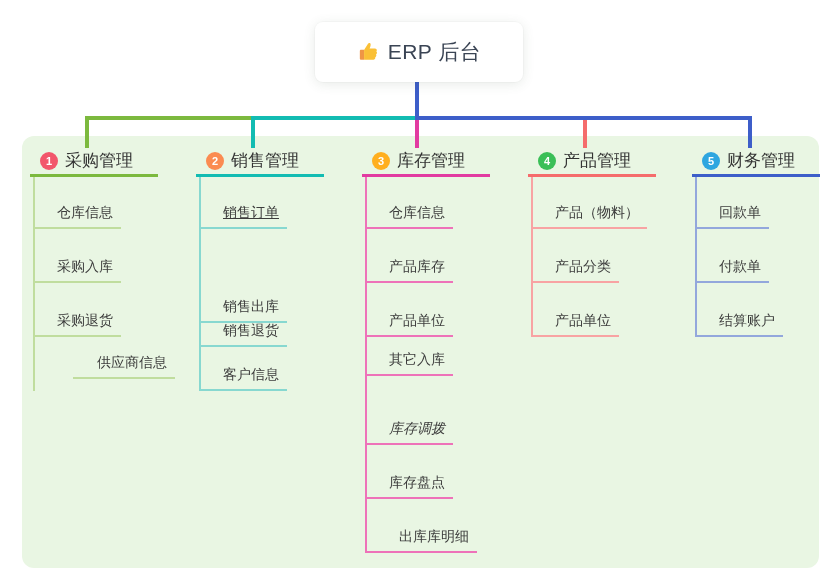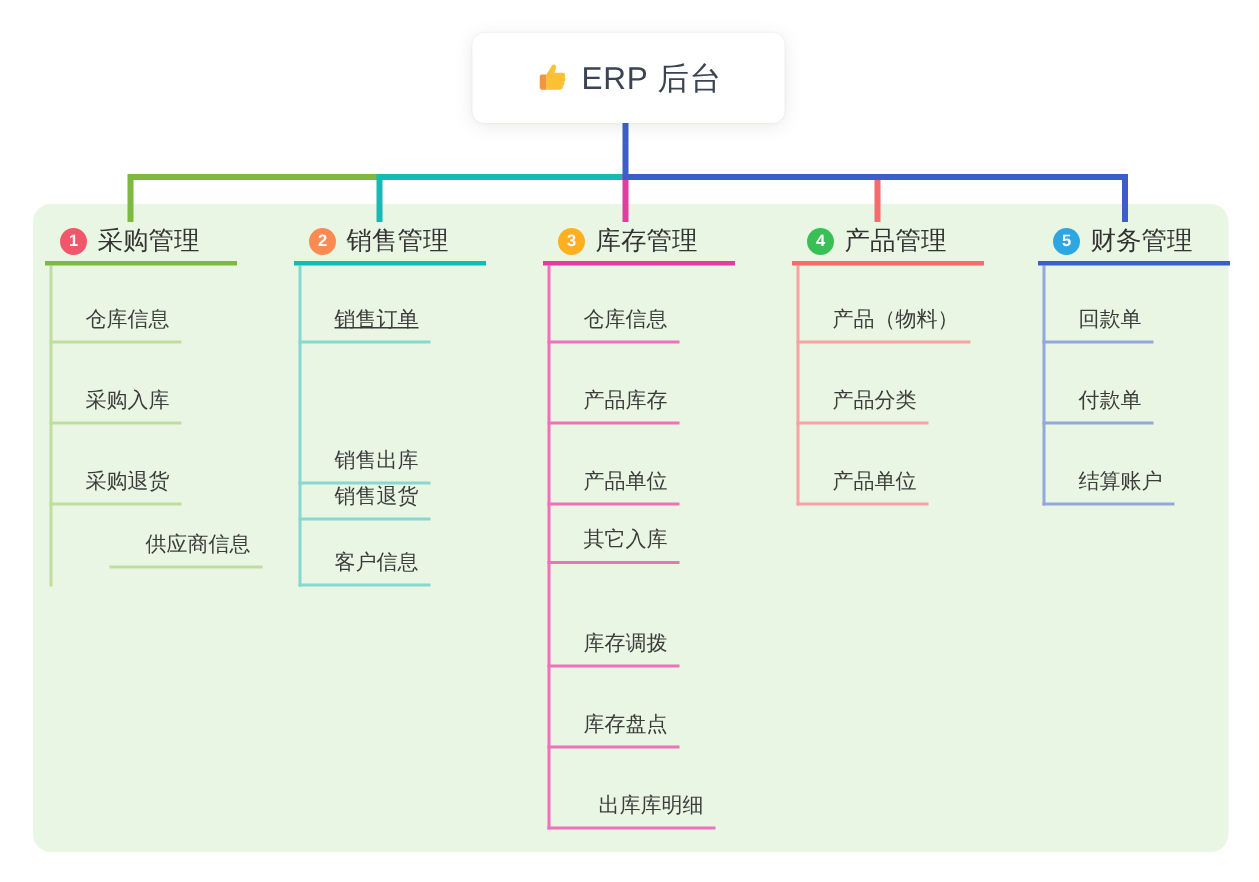--- a/index.html
+++ b/index.html
@@ -77,21 +77,21 @@
       <div class="sub-item" style="left: 199px; top: 322px; border-bottom-color: rgb(135, 216, 208); text-align: right;"><span>销售退货</span></div>
       <div class="sub-item" style="left: 199px; top: 366px; border-bottom-color: rgb(135, 216, 208);"><span>客户信息</span></div>
       <div class="branch-head" style="left: 362px; top: 147px; border-bottom-color: rgb(226, 59, 161);">
         <span class="badge" style="background: rgb(255, 175, 31);">3</span>
         <span class="branch-label">库存管理</span>
       </div>
       <div class="sub-item" style="left: 365px; top: 204px; border-bottom-color: rgb(238, 114, 185);"><span>仓库信息</span></div>
       <div class="sub-item" style="left: 365px; top: 258px; border-bottom-color: rgb(238, 114, 185);"><span>产品库存</span></div>
       <div class="sub-item" style="left: 365px; top: 312px; border-bottom-color: rgb(238, 114, 185);"><span>产品单位</span></div>
       <div class="sub-item" style="left: 365px; top: 351px; border-bottom-color: rgb(238, 114, 185);"><span>其它入库</span></div>
-      <div class="sub-item" style="left: 365px; top: 420px; border-bottom-color: rgb(238, 114, 185);"><span>库存调拨</span></div>
+      <div class="sub-item" style="left: 365px; top: 420px; border-bottom-color: rgb(238, 114, 185); font-style: italic;"><span>库存调拨</span></div>
       <div class="sub-item" style="left: 365px; top: 474px; border-bottom-color: rgb(238, 114, 185);"><span>库存盘点</span></div>
       <div class="sub-item" style="left: 365px; top: 528px; border-bottom-color: rgb(238, 114, 185); padding-left: 34px;"><span>出库库明细</span></div>
       <div class="branch-head" style="left: 528px; top: 147px; border-bottom-color: rgb(245, 108, 108);">
         <span class="badge" style="background: rgb(58, 191, 87);">4</span>
         <span class="branch-label">产品管理</span>
       </div>
       <div class="sub-item" style="left: 531px; top: 204px; border-bottom-color: rgb(248, 163, 163);"><span>产品（物料）</span></div>
       <div class="sub-item" style="left: 531px; top: 258px; border-bottom-color: rgb(248, 163, 163);"><span>产品分类</span></div>
       <div class="sub-item" style="left: 531px; top: 312px; border-bottom-color: rgb(248, 163, 163);"><span>产品单位</span></div>
       <div class="branch-head" style="left: 692px; top: 147px; border-bottom-color: rgb(61, 94, 201);">

